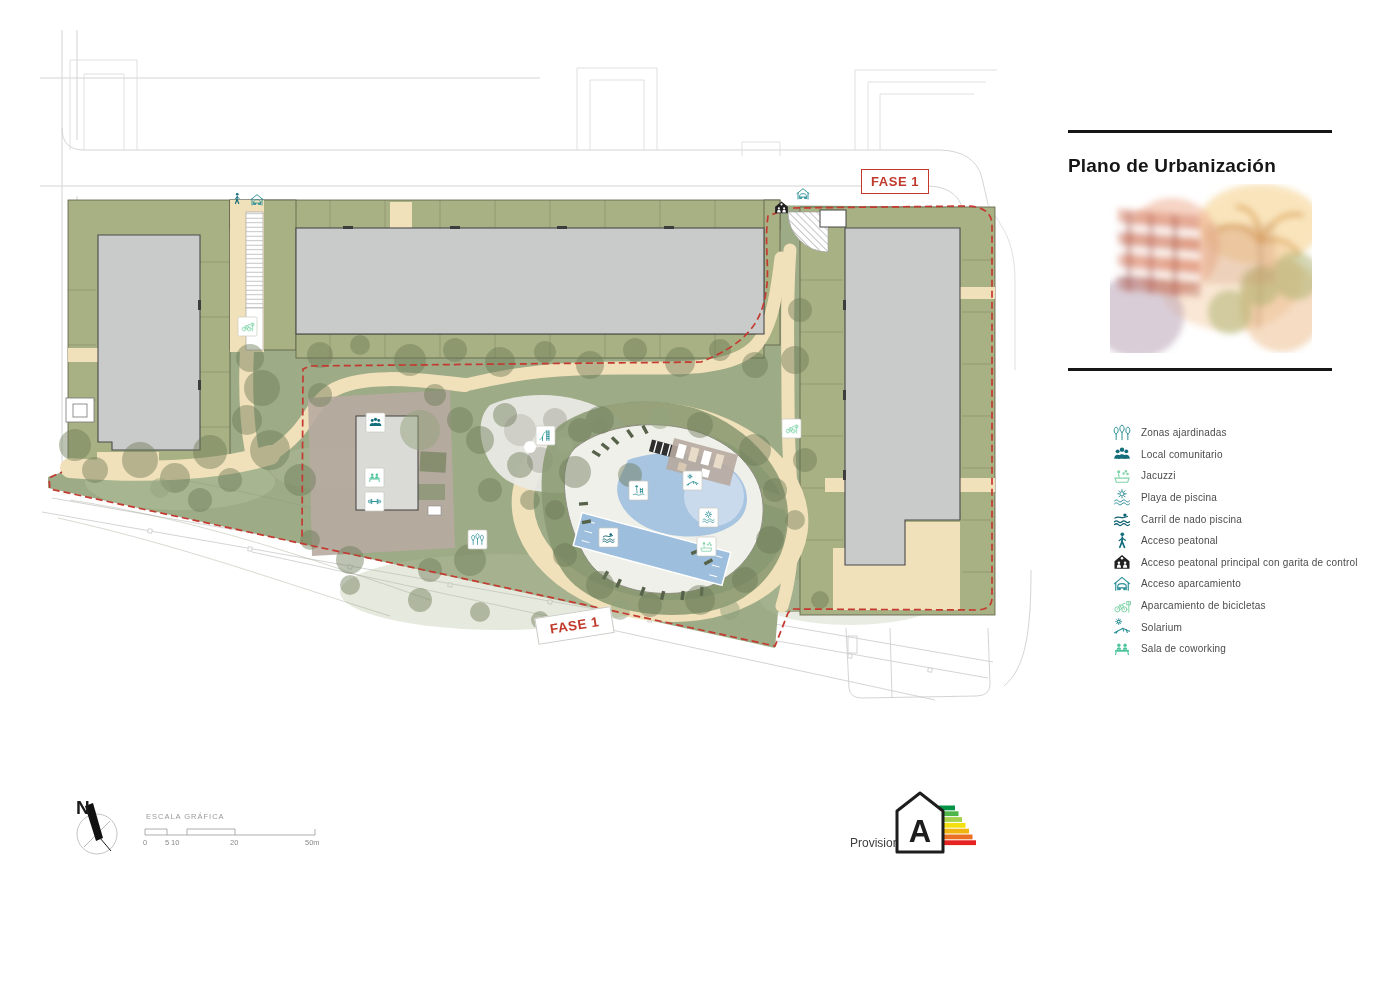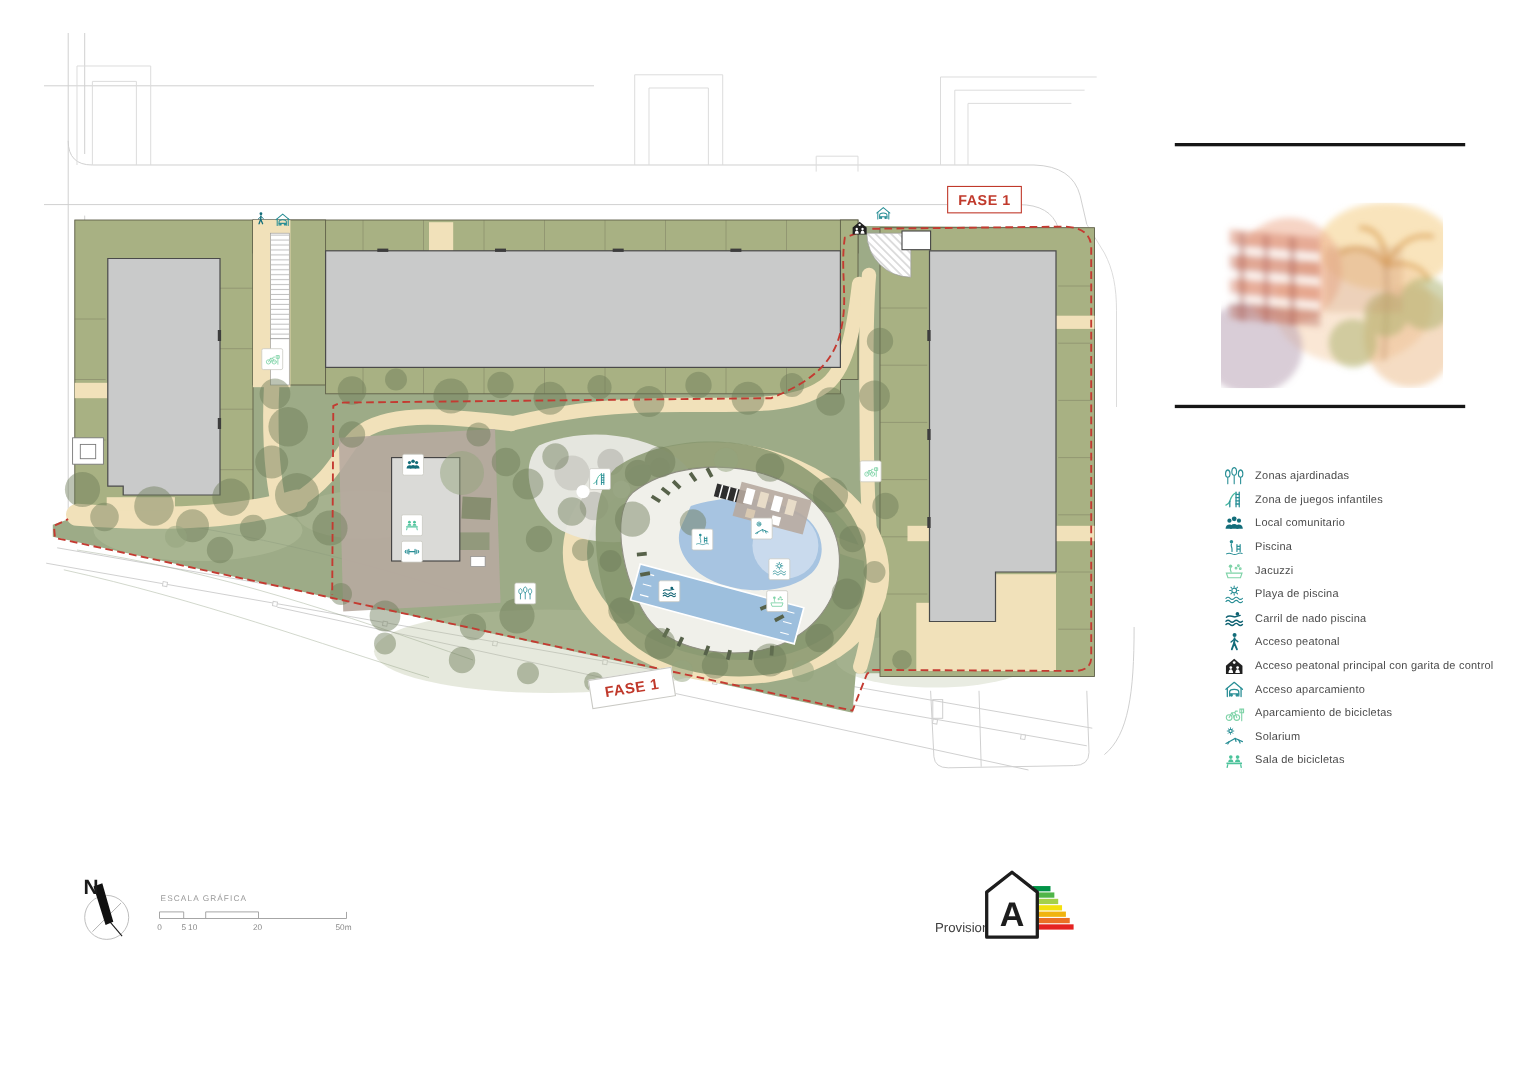--- a/index.html
+++ b/index.html
@@ -485,20 +485,21 @@
         <rect x="46" y="38.7" width="30" height="4.8" fill="#f0b310"></rect>
         <rect x="46" y="44.5" width="33.5" height="4.8" fill="#ea7025"></rect>
         <rect x="46" y="50.3" width="37" height="4.8" fill="#e52321"></rect>
       </g>
       <path d="M4,21 L27,3 L50,21 V62 H4 Z" fill="#ffffff" stroke="#1d1d1d" stroke-width="3" stroke-linejoin="round"></path>
       <text x="27" y="52" font-size="31" font-weight="bold" fill="#1d1d1d" text-anchor="middle">A</text>
     </svg>
   </div>
 
   <div class="tb-rule top"></div>
+  <h1 class="tb-title">Plano de Urbanización</h1>
   <div class="render-img">
     <svg viewBox="0 0 202 169" width="202" height="169">
       <defs>
           <filter id="wblur" x="-20%" y="-20%" width="140%" height="140%">
             <feGaussianBlur stdDeviation="3"></feGaussianBlur>
           </filter>
         </defs>
       <rect width="202" height="169" fill="#ffffff"></rect>
       <g filter="url(#wblur)">
         <ellipse cx="150" cy="40" rx="62" ry="40" fill="#f7d9a0" opacity="0.7"></ellipse>
@@ -540,38 +541,26 @@
 
   <div class="legend">
     <div class="legend-row">
       <svg>
           <use href="#sym-trees"></use>
         </svg>
       <span class="llabel">Zonas ajardinadas</span>
     </div>
     <div class="legend-row">
       <svg>
-          <use href="#sym-slide"></use>
-        </svg>
-      <span class="llabel">Zona de juegos infantiles</span>
-    </div>
-    <div class="legend-row">
-      <svg>
           <use href="#sym-people"></use>
         </svg>
       <span class="llabel">Local comunitario</span>
     </div>
     <div class="legend-row">
       <svg>
-          <use href="#sym-pool"></use>
-        </svg>
-      <span class="llabel">Piscina</span>
-    </div>
-    <div class="legend-row">
-      <svg>
           <use href="#sym-jacuzzi"></use>
         </svg>
       <span class="llabel">Jacuzzi</span>
     </div>
     <div class="legend-row">
       <svg>
           <use href="#sym-sunwaves"></use>
         </svg>
       <span class="llabel">Playa de piscina</span>
     </div>
@@ -608,17 +597,17 @@
     <div class="legend-row">
       <svg>
           <use href="#sym-lounger"></use>
         </svg>
       <span class="llabel">Solarium</span>
     </div>
     <div class="legend-row">
       <svg>
           <use href="#sym-coworking"></use>
         </svg>
-      <span class="llabel">Sala de bicicletas</span>
+      <span class="llabel">Sala de coworking</span>
     </div>
   </div>
 
 </div>
 
 </body></html>

